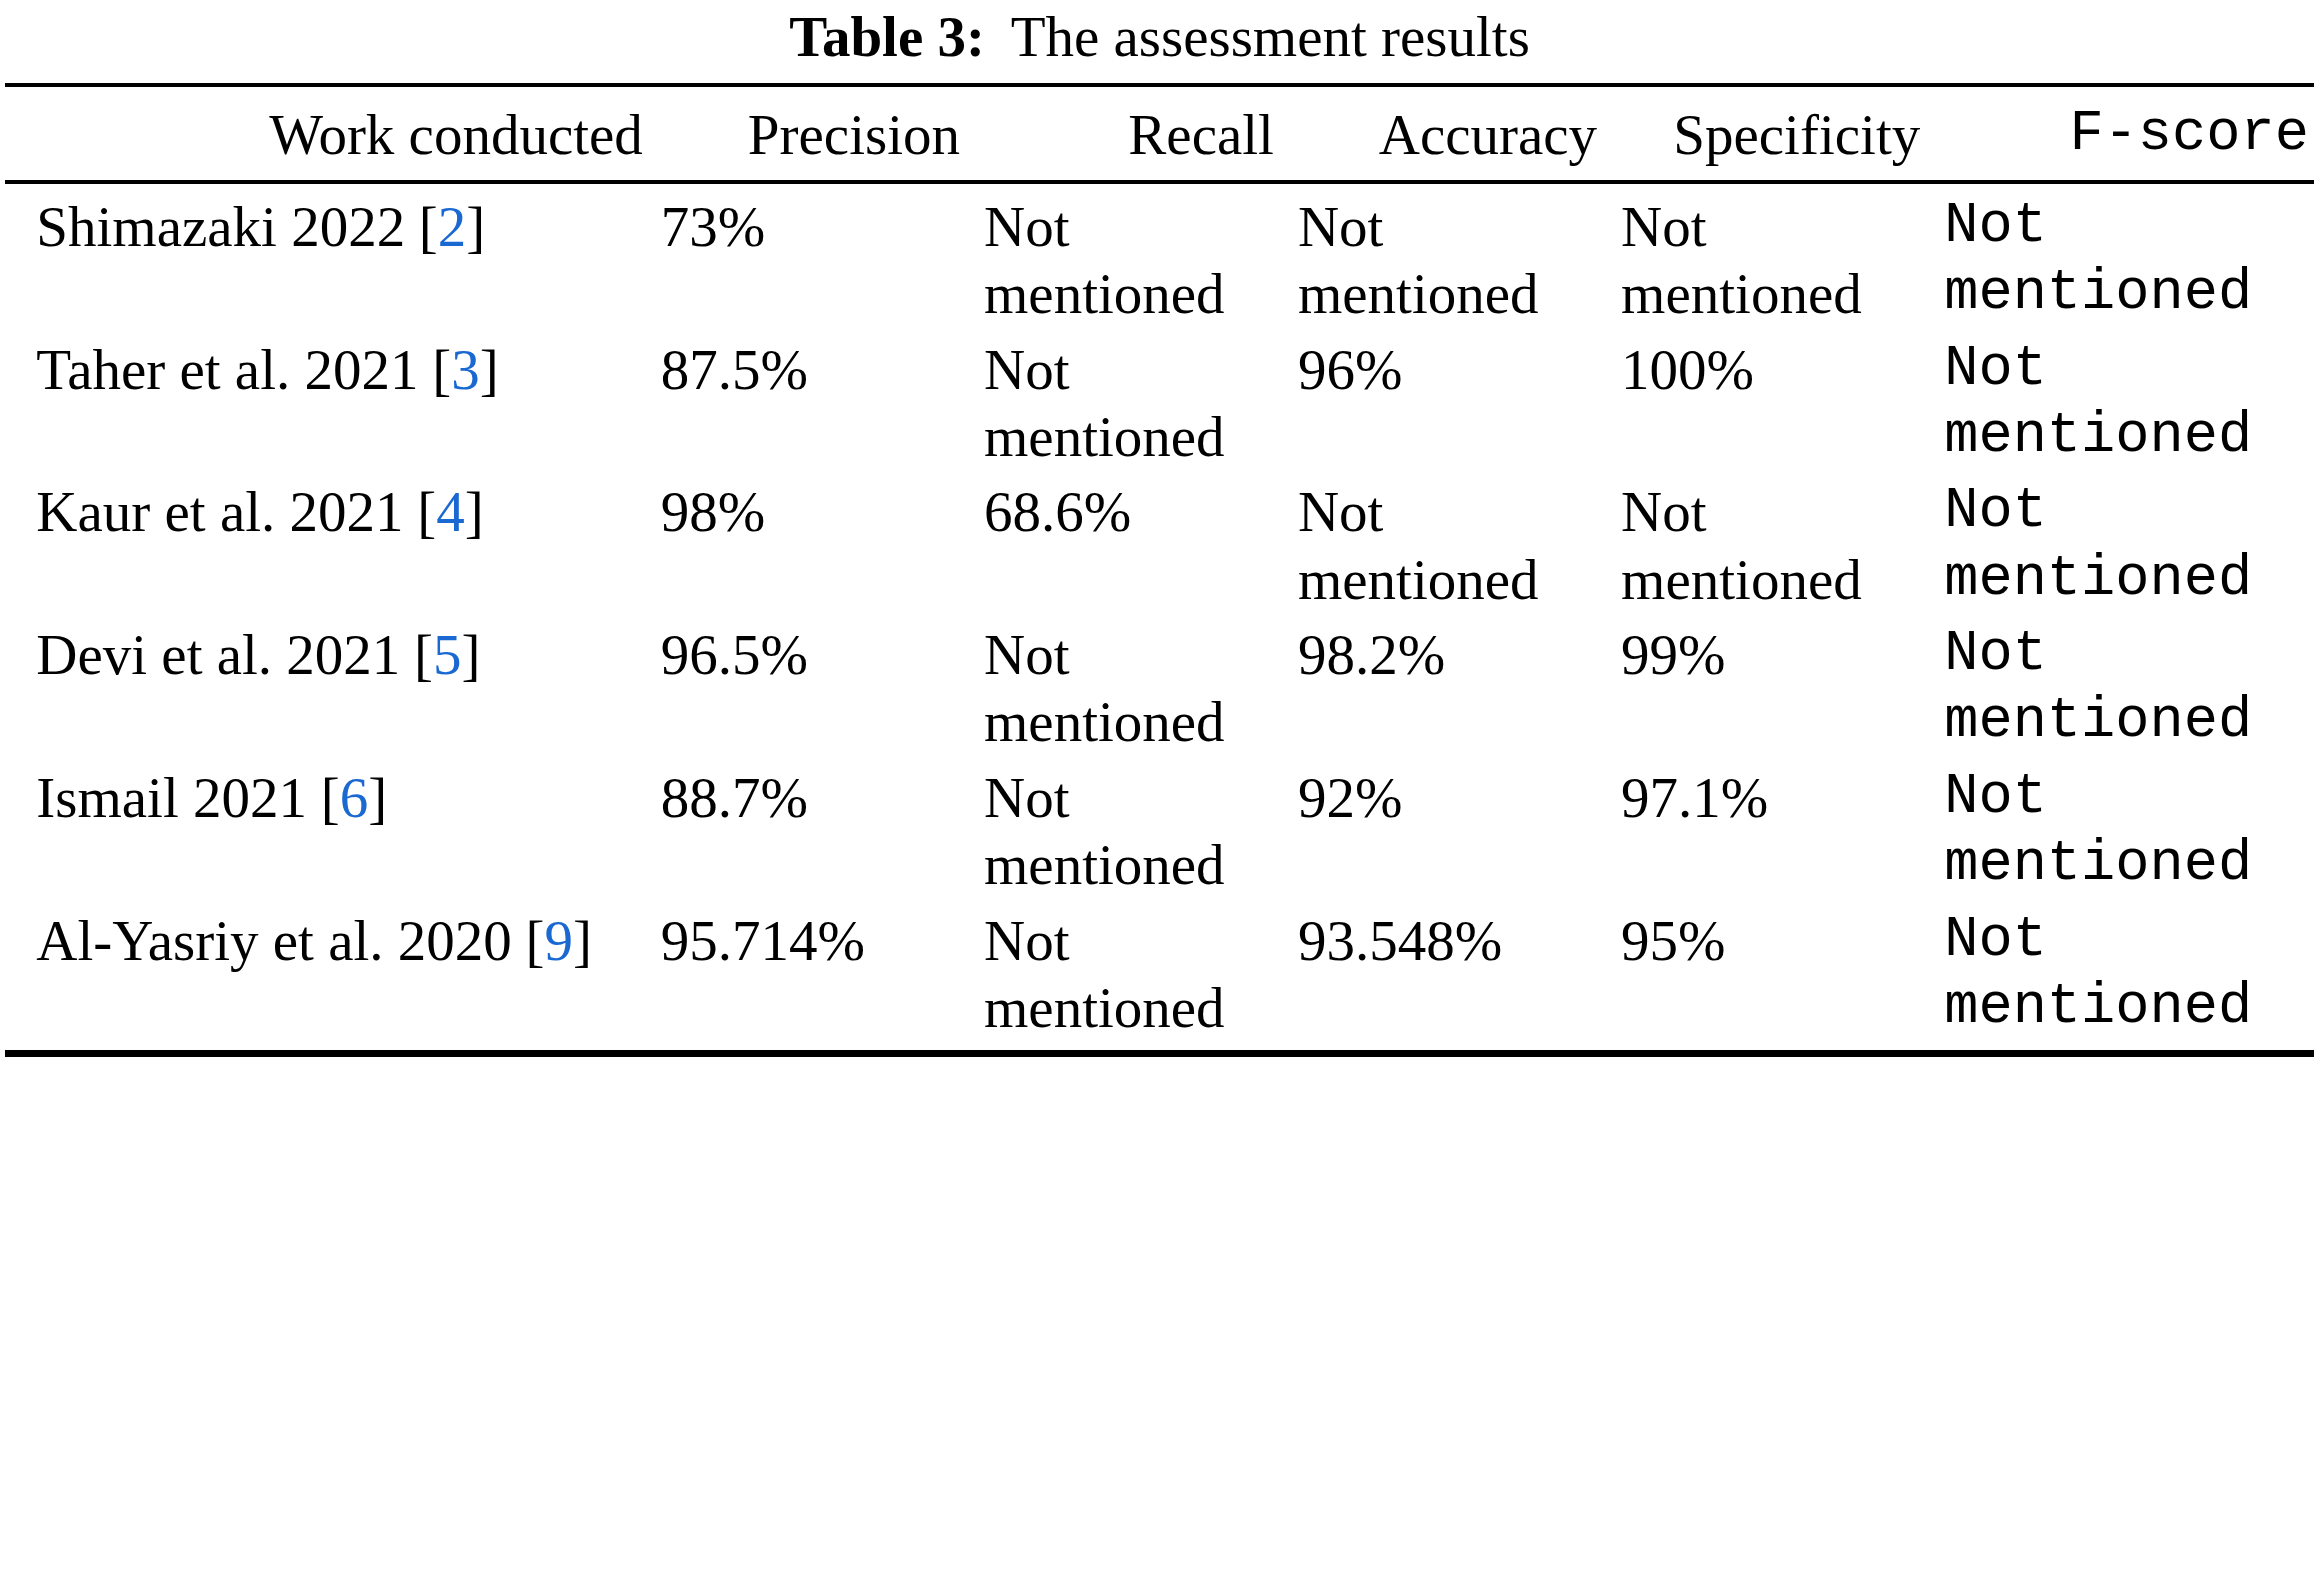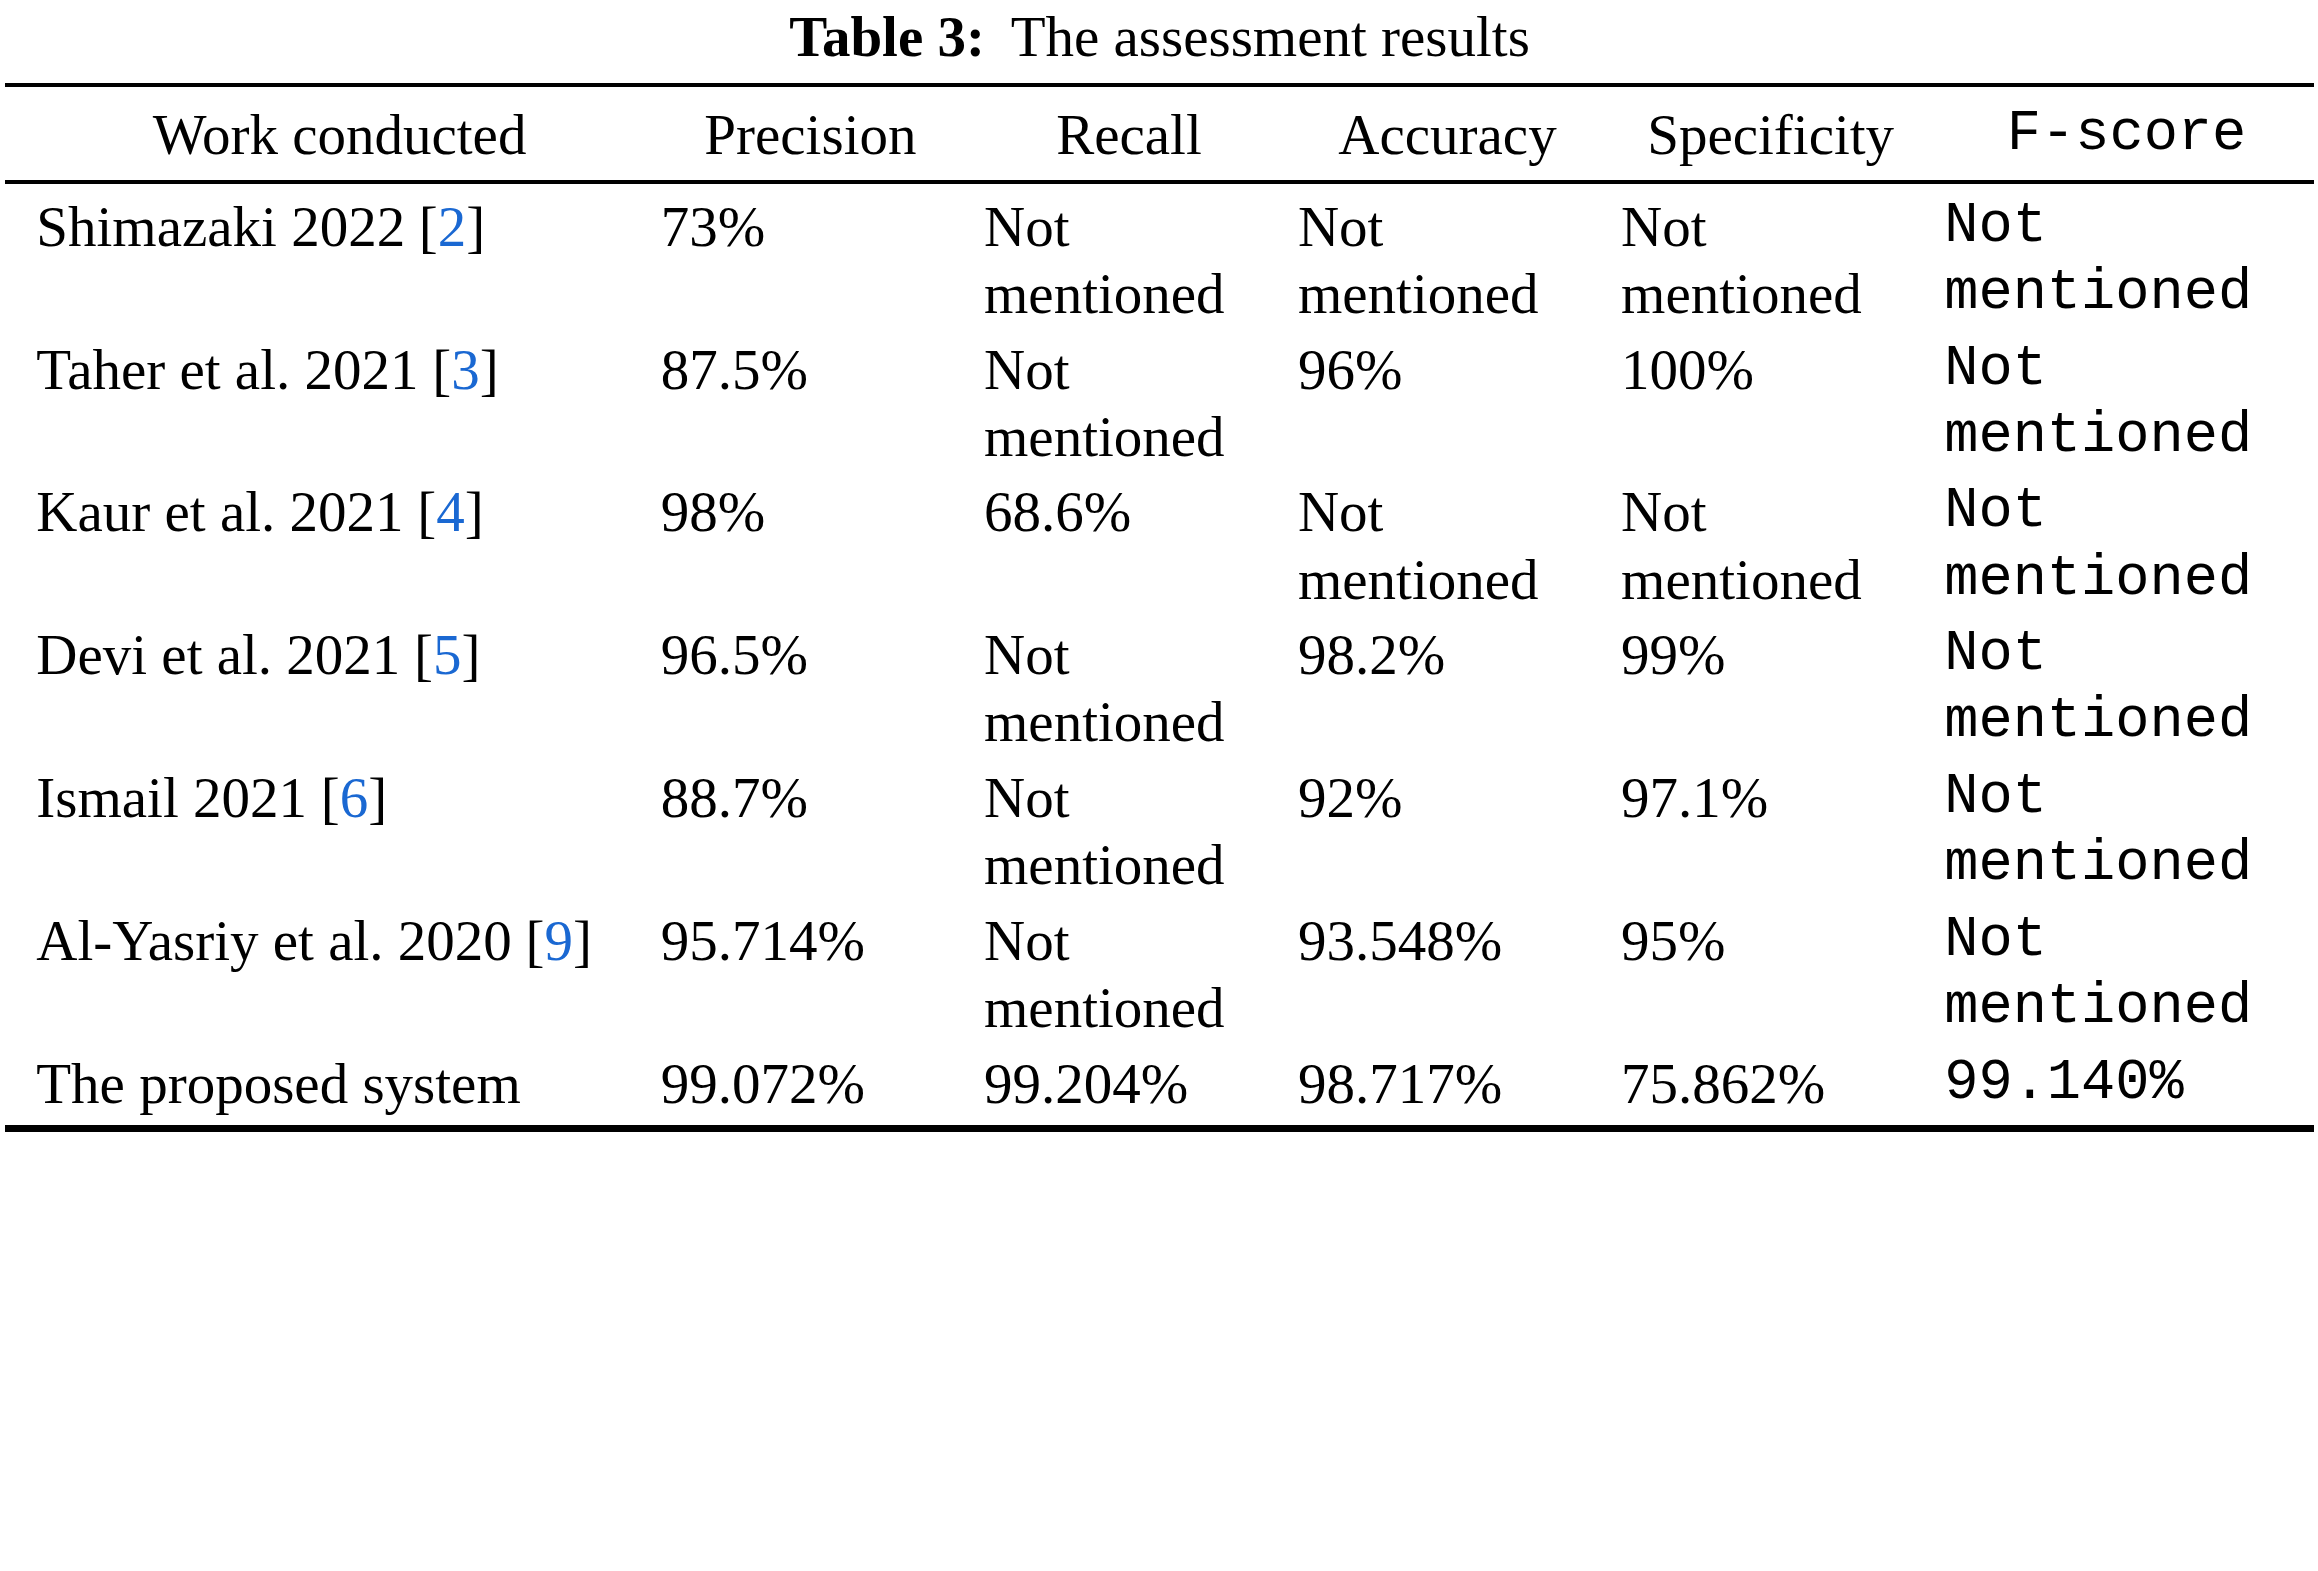--- a/index.html
+++ b/index.html
@@ -43,21 +43,21 @@
   col.c1 { width: 28.4%; }
   col.c2 { width: 14.0%; }
   col.c3 { width: 13.6%; }
   col.c4 { width: 14.0%; }
   col.c5 { width: 14.0%; }
   col.c6 { width: 16.0%; }
 
   thead tr { border-bottom: 4.7px solid #000; }
   th {
     font-weight: normal;
-    text-align: center;
+    text-align: right;
     vertical-align: top;
     padding: 14.2px 24px 12px 0;
   }
   td {
     text-align: left;
     vertical-align: top;
     padding: 8.3px 24px 0 0;
     word-wrap: break-word;
   }
   th:first-child, td:first-child { padding-left: 31px; padding-right: 18px; }
@@ -151,26 +151,18 @@
       <tr>
         <td><span>Al-Yasriy et al. 2020</span><span class="cite"><span>[</span><a class="ref">9</a><span>]</span></span></td>
         <td>95.714%</td>
         <td>Not mentioned</td>
         <td>93.548%</td>
         <td>95%</td>
         <td>Not mentioned</td>
       </tr>
 
 
-      <tr>
-        <td><span>The proposed system</span></td>
-        <td>99.072%</td>
-        <td>99.204%</td>
-        <td>98.717%</td>
-        <td>75.862%</td>
-        <td>99.140%</td>
-      </tr>
 
     </tbody>
   </table>
 
 </div>
 
 
 </body></html>

